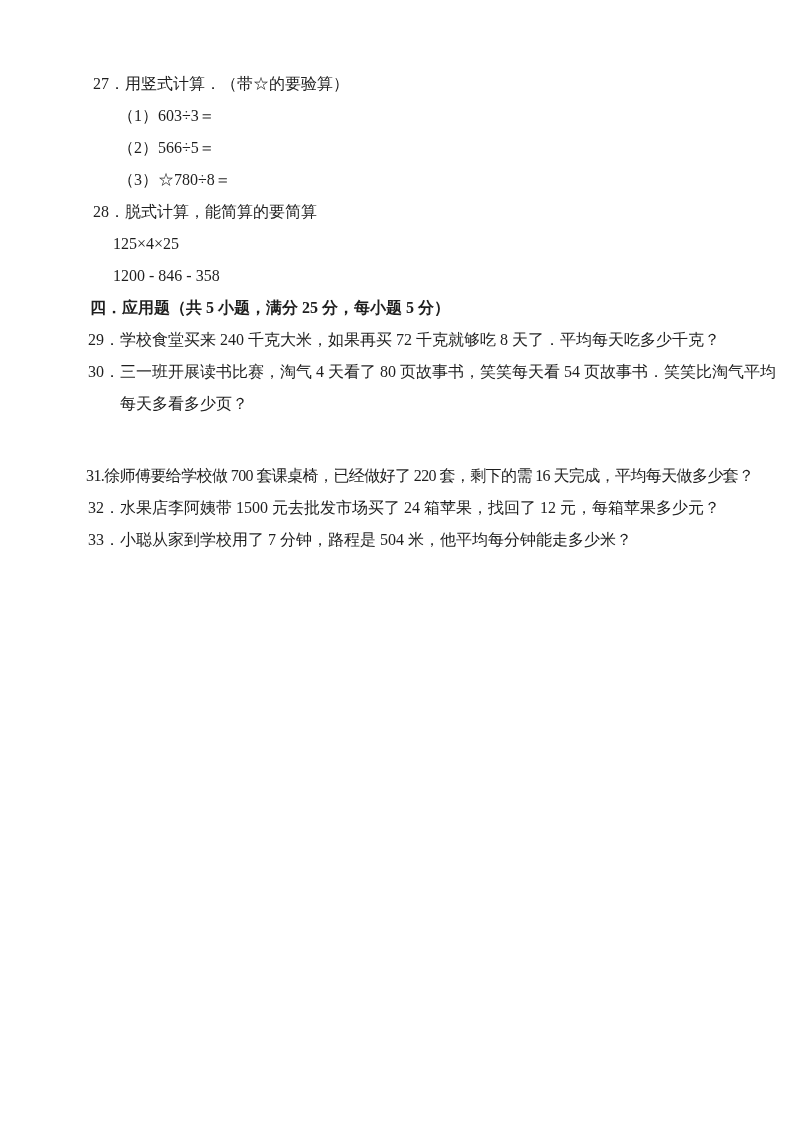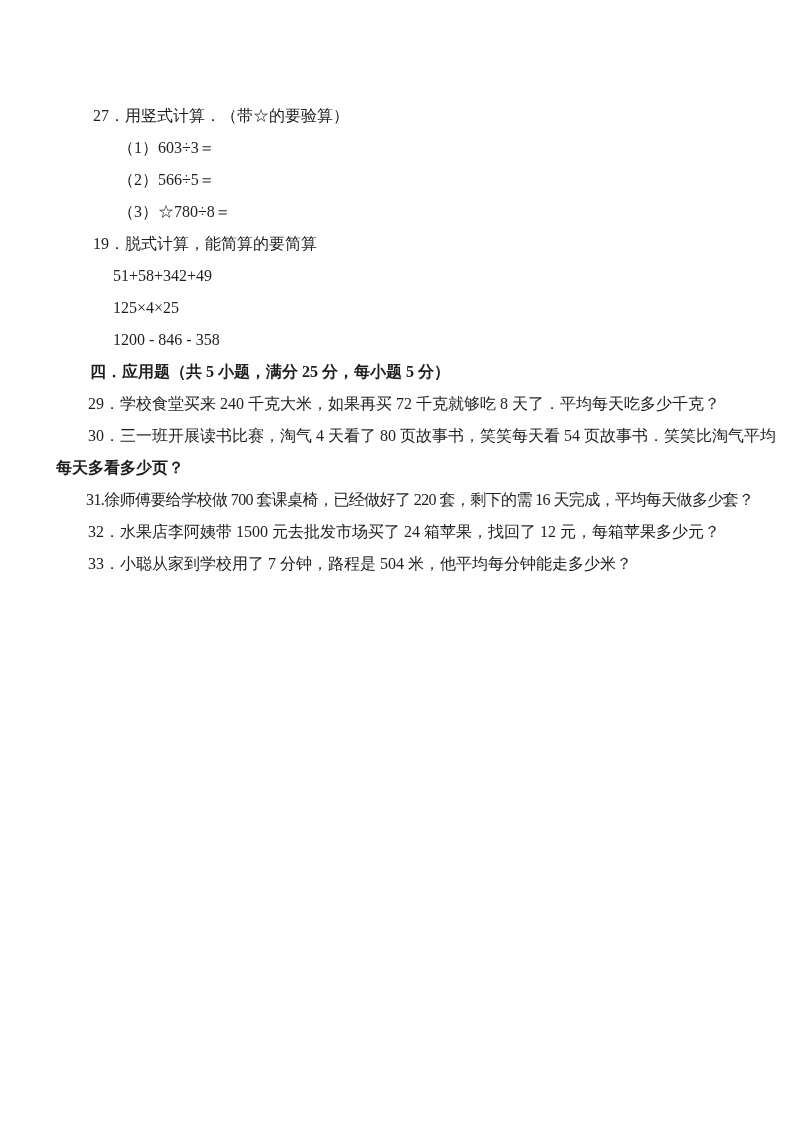--- a/index.html
+++ b/index.html
@@ -10,52 +10,51 @@
   .page {
     position: relative;
     width: 793px;
     height: 1122px;
     margin: 0 auto;
     background: #ffffff;
     color: #1e1e1e;
     font-family: "Liberation Serif", "DejaVu Serif", serif;
     font-size: 16px;
     box-sizing: border-box;
-    padding-top: 100px;
+    padding-top: 68px;
     overflow: hidden;
   }
   .line {
     height: 32px;
     line-height: 32px;
     white-space: nowrap;
   }
   
   .ind-qnum   { margin-left: 93px; }   
   .ind-part   { margin-left: 118px; }  
   .ind-expr   { margin-left: 113px; }  
   .ind-sec    { margin-left: 90px; }   
   .ind-word   { margin-left: 88px; }   
-  .ind-wrap   { margin-left: 56px; font-weight: bold; }  
-  .ind-q31    { margin-left: 86px; letter-spacing: -0.6px; }
+  .ind-wrap   { margin-left: 120px; }  
+  .ind-q31    { margin-left: 86px; letter-spacing: -0.6px; margin-top: 40px; }
   .sec-heading {
     font-weight: bold;
   }
 </style>
 </head>
 <body>
 
 <div class="page">
 
   <div class="line ind-qnum">27．用竖式计算．（带☆的要验算）</div>
   <div class="line ind-part">（1）603÷3＝</div>
   <div class="line ind-part">（2）566÷5＝</div>
   <div class="line ind-part">（3）☆780÷8＝</div>
 
-  <div class="line ind-qnum">19．脱式计算，能简算的要简算</div>
-  <div class="line ind-expr">51+58+342+49</div>
+  <div class="line ind-qnum">28．脱式计算，能简算的要简算</div>
   <div class="line ind-expr">125×4×25</div>
   <div class="line ind-expr">1200 - 846 - 358</div>
 
   <div class="line ind-sec sec-heading">四．应用题（共 5 小题，满分 25 分，每小题 5 分）</div>
 
   <div class="line ind-word">29．学校食堂买来 240 千克大米，如果再买 72 千克就够吃 8 天了．平均每天吃多少千克？</div>
 
   <div class="line ind-word">30．三一班开展读书比赛，淘气 4 天看了 80 页故事书，笑笑每天看 54 页故事书．笑笑比淘气平均</div>
   <div class="line ind-wrap">每天多看多少页？</div>
 

